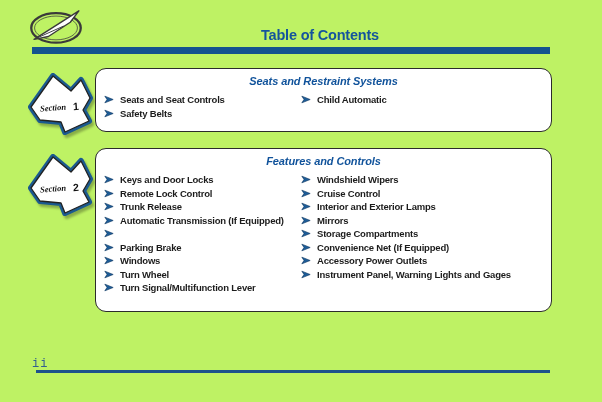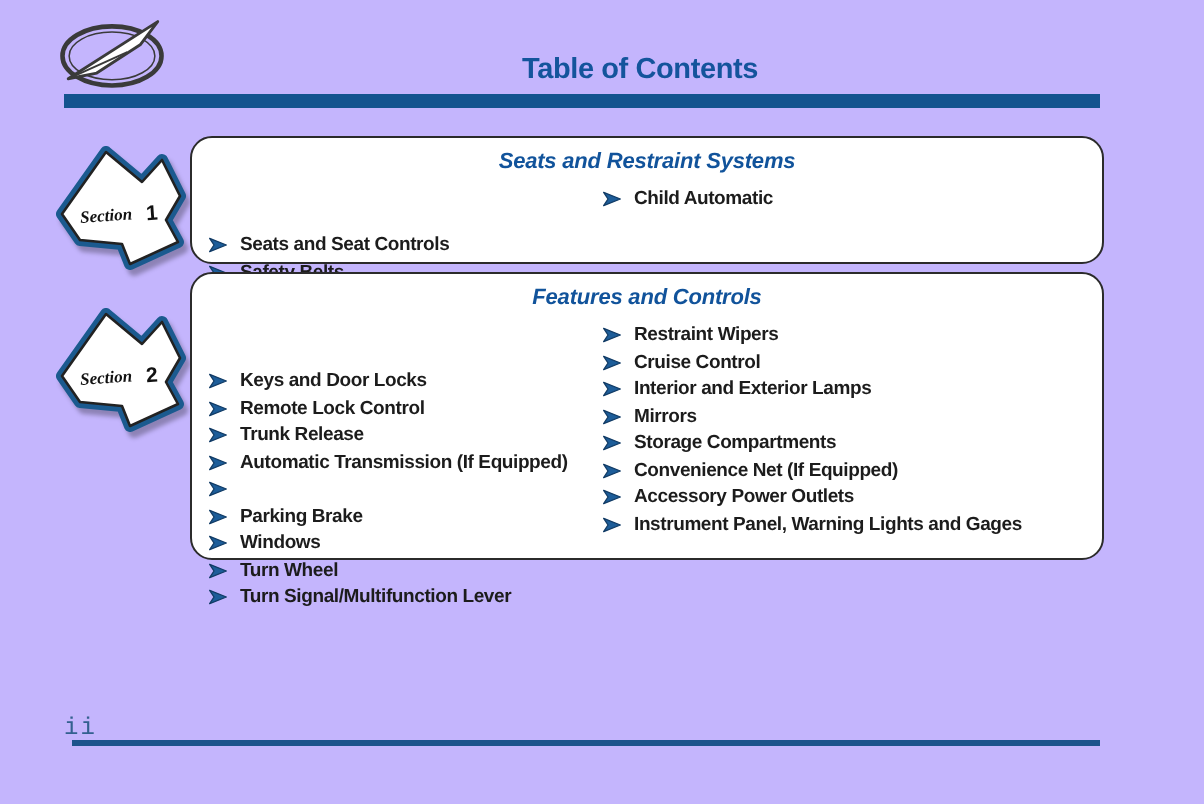--- a/index.html
+++ b/index.html
@@ -1,19 +1,19 @@
 <!DOCTYPE html>
 <html><head>
 <meta charset="utf-8">
 <style>
   html,body{margin:0;padding:0;background:#e8e8e8;}
   .page{
     position:relative;
     width:602px;height:402px;
-    background:#c4b5fd;
+    background:#bef264;
     font-family:"Liberation Sans", sans-serif;
     overflow:hidden;
   }
   
   .logo{position:absolute;left:26px;top:7px;width:60px;height:40px;}
   .main-title{
     position:absolute;left:200px;top:27px;width:240px;
     text-align:center;
     font-size:14.5px;font-weight:bold;letter-spacing:-0.2px;
     color:#14549c;
@@ -22,29 +22,29 @@
     position:absolute;left:32px;top:47px;width:518px;height:7px;
     background:#14538f;
   }
   
   .toc-box{
     position:absolute;left:95px;width:457px;
     background:#fff;border:1.5px solid #2b2b2b;border-radius:11px;
     box-sizing:border-box;
   }
   .box-1{top:68px;height:64px;}
-  .box-2{top:136px;height:144px;}
+  .box-2{top:148px;height:164px;}
   .box-title{
     text-align:center;margin-top:6px;
     font-size:11px;font-weight:bold;font-style:italic;
     color:#11539b;letter-spacing:-0.1px;
   }
   .cols{position:absolute;top:24px;left:0;right:0;}
   .col{position:absolute;top:0;}
-  .col-a{left:8px;margin-top:23px;}
+  .col-a{left:8px;}
   .col-b{left:205px;}
   .row{
     display:flex;align-items:center;gap:6px;
     height:13.5px;
   }
   .row .label{
     font-size:9.5px;font-weight:bold;color:#1c1c1c;
     letter-spacing:-0.2px;white-space:nowrap;
   }
   .bullet{width:10px;height:9px;flex:0 0 10px;}
@@ -184,21 +184,21 @@
               <path d="M1,1 L11,5 L1,9 L3.6,5 Z" fill="#1d5d99" stroke="#123c66" stroke-width="0.8" stroke-linejoin="round"></path>
             </svg>
           <span class="label">Turn Signal/Multifunction Lever</span>
         </div>
       </div>
       <div class="col col-b">
         <div class="row">
           <svg class="bullet" viewBox="0 0 12 10">
               <path d="M1,1 L11,5 L1,9 L3.6,5 Z" fill="#1d5d99" stroke="#123c66" stroke-width="0.8" stroke-linejoin="round"></path>
             </svg>
-          <span class="label">Restraint Wipers</span>
+          <span class="label">Windshield Wipers</span>
         </div>
         <div class="row">
           <svg class="bullet" viewBox="0 0 12 10">
               <path d="M1,1 L11,5 L1,9 L3.6,5 Z" fill="#1d5d99" stroke="#123c66" stroke-width="0.8" stroke-linejoin="round"></path>
             </svg>
           <span class="label">Cruise Control</span>
         </div>
         <div class="row">
           <svg class="bullet" viewBox="0 0 12 10">
               <path d="M1,1 L11,5 L1,9 L3.6,5 Z" fill="#1d5d99" stroke="#123c66" stroke-width="0.8" stroke-linejoin="round"></path>

